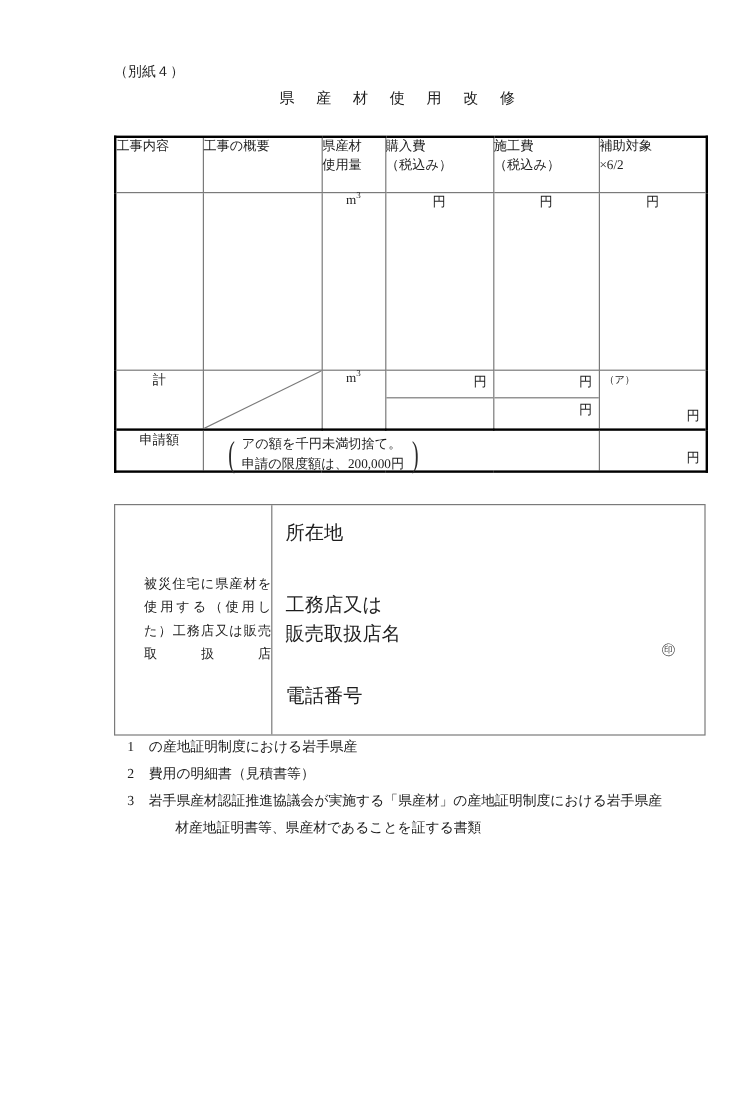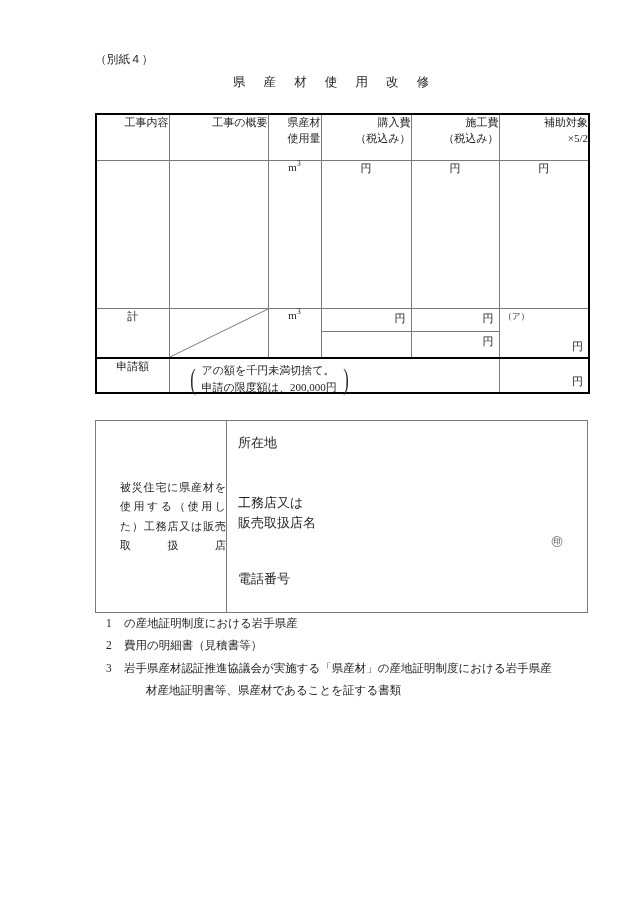--- a/index.html
+++ b/index.html
@@ -65,21 +65,21 @@
   .tbl .bt-thick { border-top: 2px solid #000; }
   .tbl .bb-thick { border-bottom: 2px solid #000; }
   .tbl .bl-thick { border-left: 2px solid #000; }
   .tbl .br-thick { border-right: 2px solid #000; }
 
   .ctr {
     text-align: center;
     vertical-align: middle;
   }
   .hdr-cell {
-    text-align: right;
+    text-align: left;
     vertical-align: middle;
     line-height: 1.45;
     padding: 4px 0;
     white-space: nowrap;
   }
   .unit-cell {
     text-align: center;
     padding: 2px 5px 0 0;
     white-space: nowrap;
   }
@@ -194,21 +194,21 @@
   .blk-right {
     position: absolute;
     left: 131px;
     top: 0;
     right: 0;
     height: 100%;
   }
   .fld {
     position: absolute;
     left: 11px;
-    font-size: 13px;
+    font-size: 16px;
     line-height: 1.5;
     white-space: pre-line;
   }
   .fld-shozaichi { top: 12px; }
   .fld-shop { top: 72px; }
   .fld-tel { top: 148px; }
   .seal {
     position: absolute;
     right: 24px;
     top: 112px;
@@ -274,21 +274,21 @@
         <td class="hdr-cell bt-thick">
           <div>購入費</div>
           <div>（税込み）</div>
         </td>
         <td class="hdr-cell bt-thick">
           <div>施工費</div>
           <div>（税込み）</div>
         </td>
         <td class="hdr-cell bt-thick br-thick">
           <div>補助対象</div>
-          <div>×5/2</div>
+          <div>×6/2</div>
         </td>
       </tr>
 
       <tr>
         <td class="bl-thick" style="height:147px"></td>
         <td></td>
         <td class="unit-cell">
           <span><span>m</span><span class="sup">3</span></span>
         </td>
         <td class="unit-cell"><span>円</span></td>

